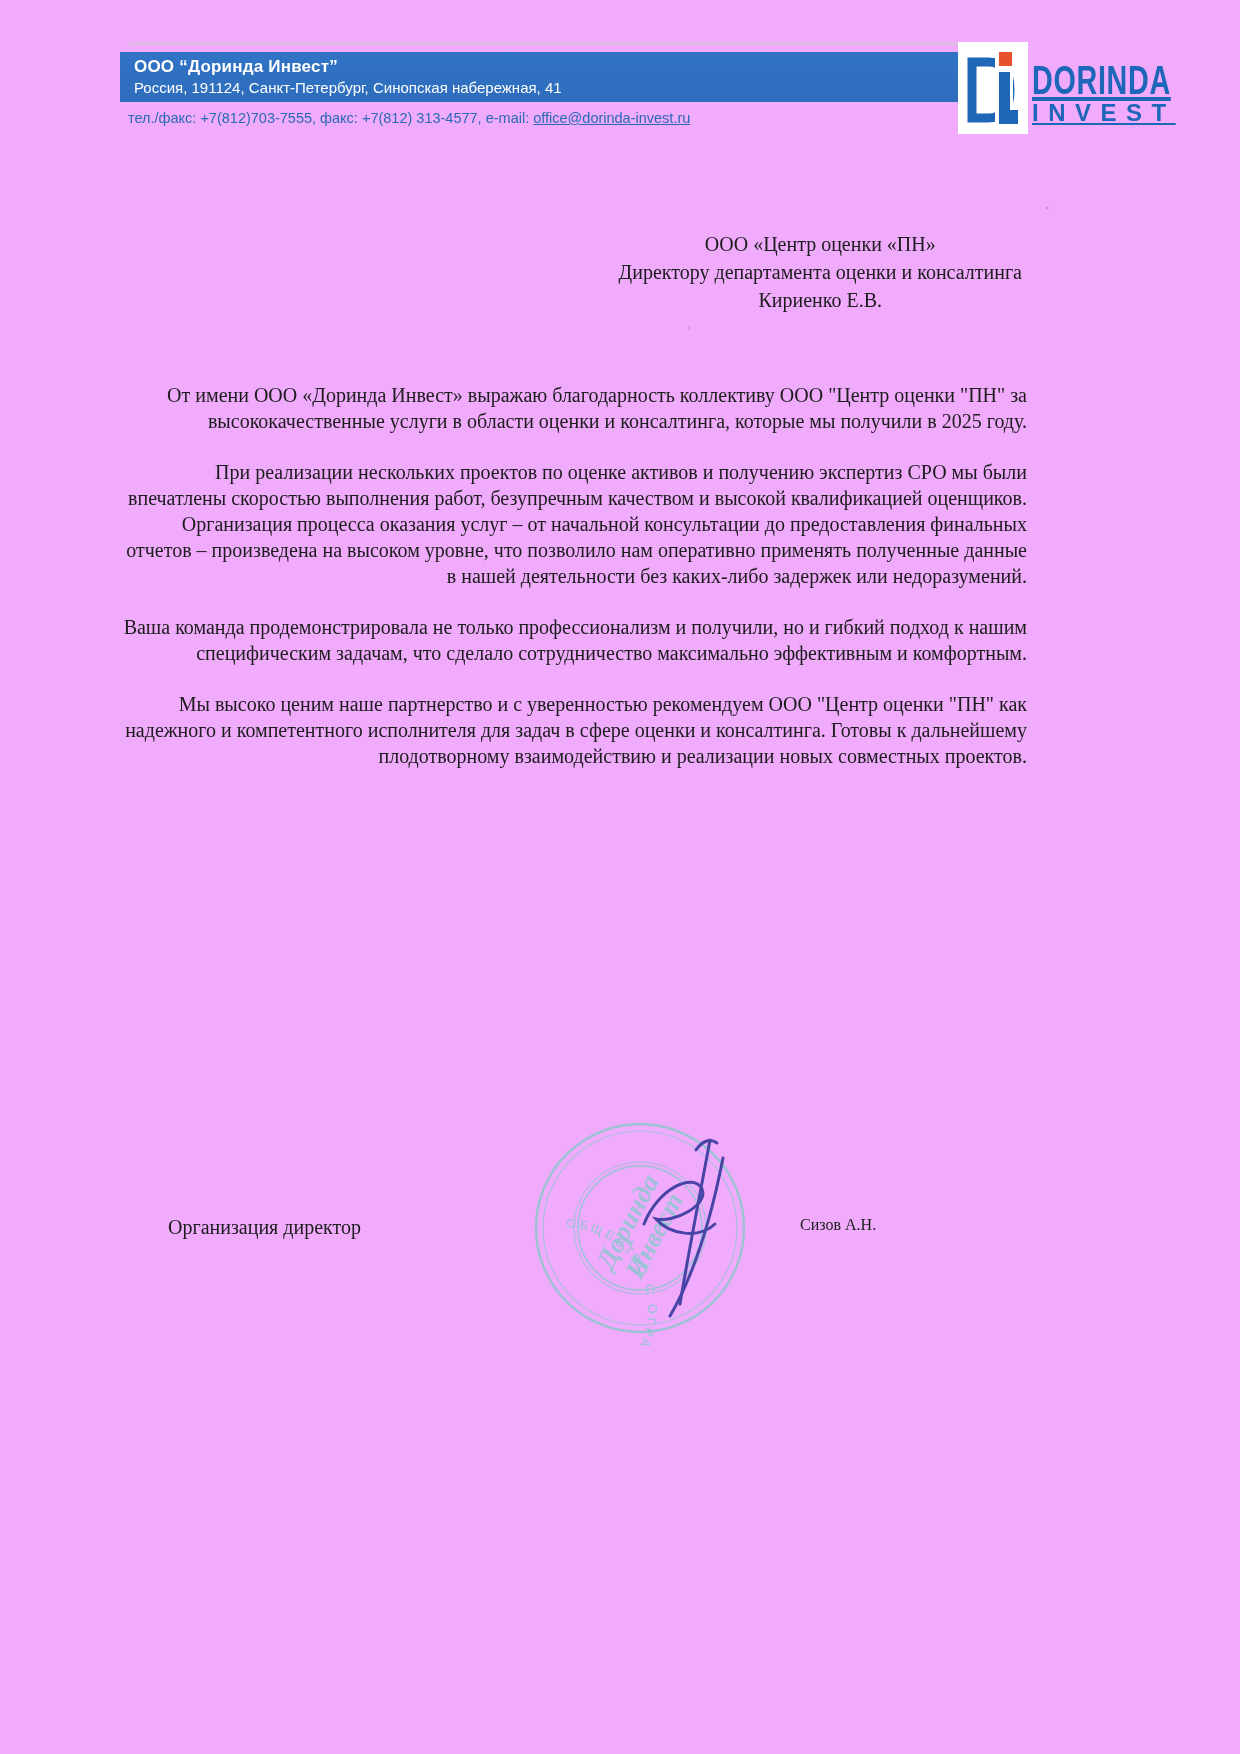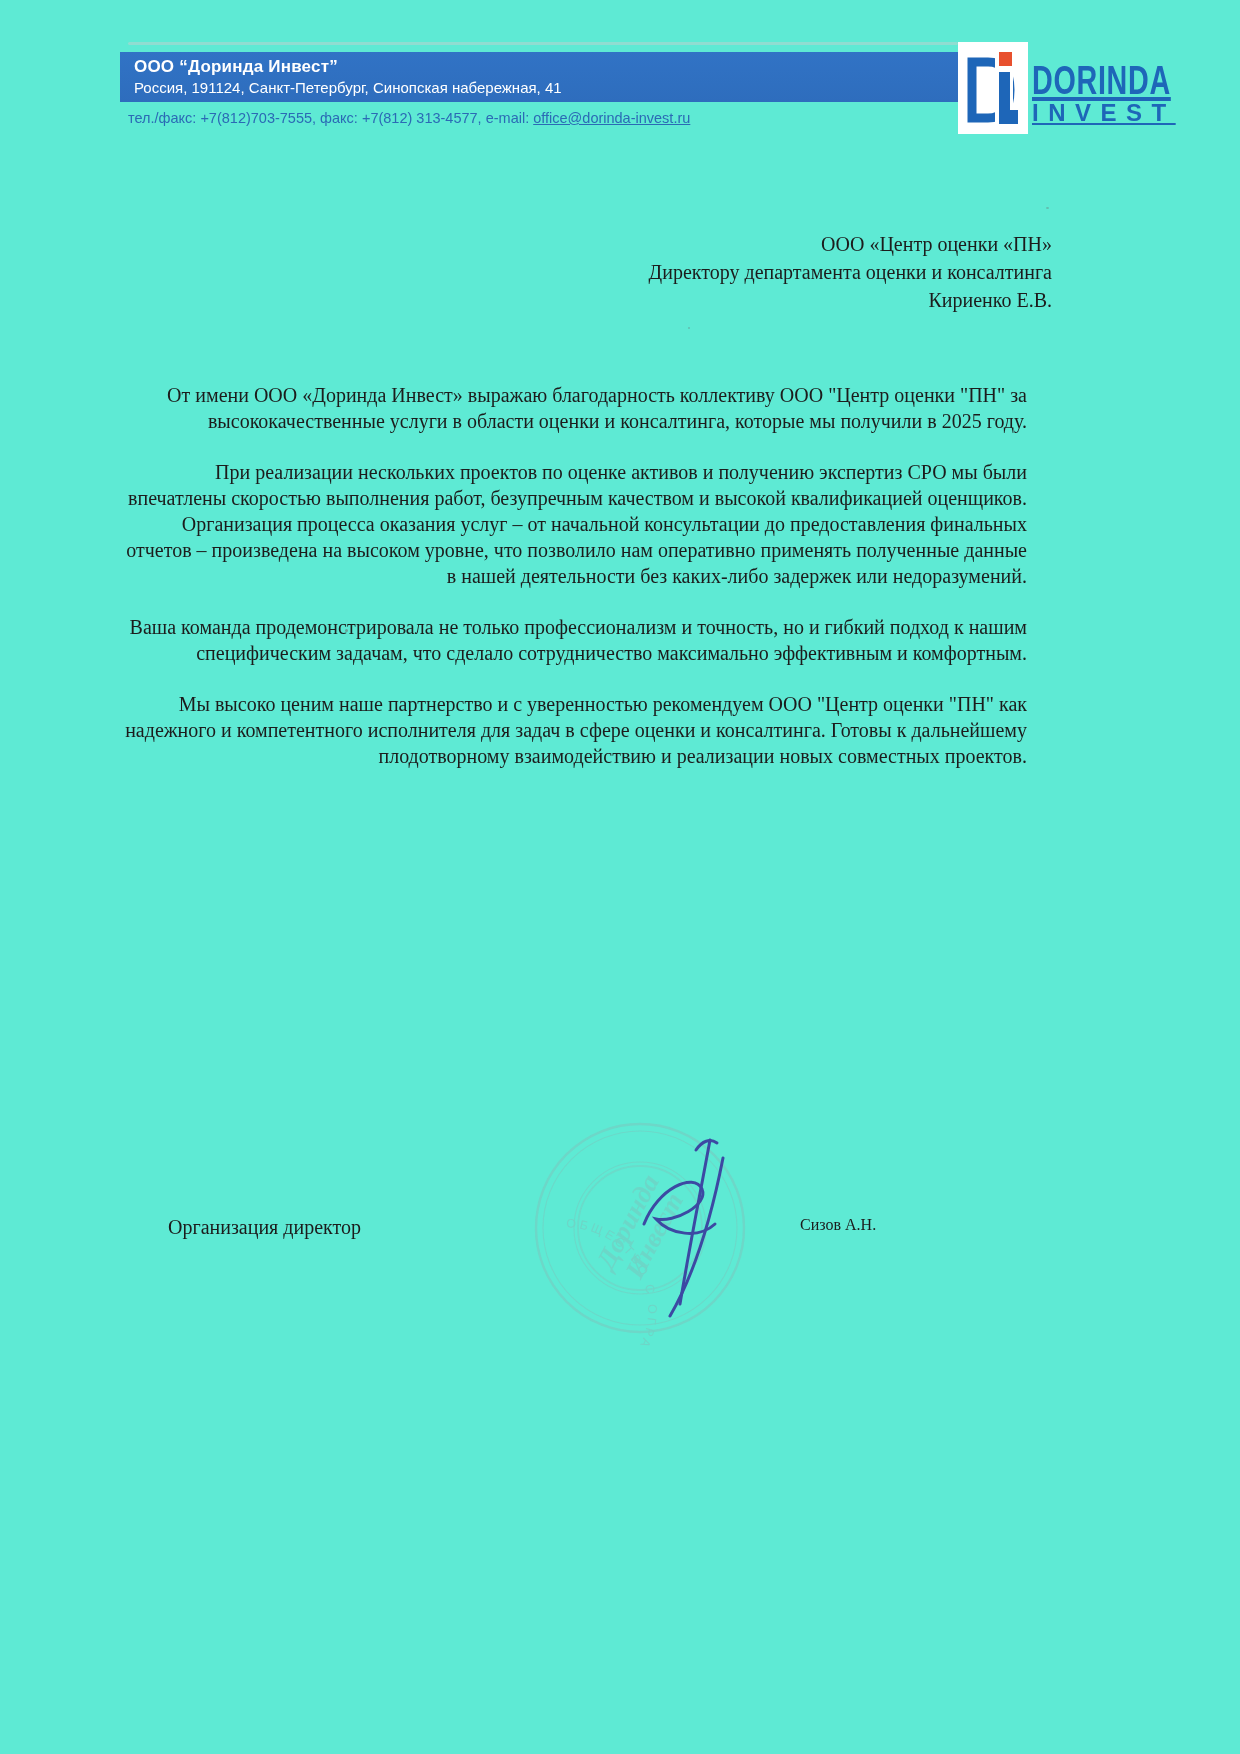--- a/index.html
+++ b/index.html
@@ -1,20 +1,20 @@
 <!DOCTYPE html>
 <html lang="ru"><head>
 <meta charset="utf-8">
 <style>
   html,body{margin:0;padding:0;background:#e9e9e9;}
   .page{
     position:relative;
     width:1240px;height:1754px;
     margin:0 auto;
-    background:#5eead4;
+    background:#f0abfc;
     overflow:hidden;
     font-family:"Liberation Serif", serif;
     color:#1c1c1c;
   }
   
   .scan-smudge{
     position:absolute;left:128px;top:42px;width:830px;height:3px;
     background:#cfcfcf;opacity:.45;border-radius:3px;
   }
   .banner{
@@ -41,22 +41,22 @@
   .logo-word{
     font-size:41px;font-weight:bold;line-height:40px;white-space:nowrap;
     transform:scaleX(0.70);transform-origin:left center;letter-spacing:1px;
   }
   .logo-sub{
     font-size:24px;font-weight:bold;letter-spacing:9.5px;line-height:22px;
     margin-top:2px;white-space:nowrap;
   }
   
   .recipient{
-    position:absolute;right:188px;top:230px;
-    text-align:right;font-size:20px;line-height:28px;
+    position:absolute;right:218px;top:230px;
+    text-align:center;font-size:20px;line-height:28px;
   }
   
   .letter-body{position:absolute;left:115px;top:382px;width:912px;}
   .letter-body p{margin:0 0 25px 0;font-size:20px;line-height:26px;text-align:right;}
   
   .sign-title{position:absolute;left:168px;top:1216px;font-size:20px;}
   .sign-name{position:absolute;left:800px;top:1216px;font-size:16px;}
   .stamp-wrap{position:absolute;left:520px;top:1108px;width:240px;height:240px;
     filter:blur(0.5px);opacity:.8;}
   .signature-wrap{position:absolute;left:598px;top:1126px;width:170px;height:210px;}
@@ -100,21 +100,21 @@
 
   <div class="recipient">
     <div>ООО «Центр оценки «ПН»</div>
     <div>Директору департамента оценки и консалтинга</div>
     <div>Кириенко Е.В.</div>
   </div>
 
   <div class="letter-body">
     <p>От имени ООО «Доринда Инвест» выражаю благодарность коллективу ООО "Центр оценки "ПН" за высококачественные услуги в области оценки и консалтинга, которые мы получили в 2025 году.</p>
     <p>При реализации нескольких проектов по оценке активов и получению экспертиз СРО мы были впечатлены скоростью выполнения работ, безупречным качеством и высокой квалификацией оценщиков. Организация процесса оказания услуг – от начальной консультации до предоставления финальных отчетов – произведена на высоком уровне, что позволило нам оперативно применять полученные данные в нашей деятельности без каких-либо задержек или недоразумений.</p>
-    <p>Ваша команда продемонстрировала не только профессионализм и точность, но и гибкий подход к нашим специфическим задачам, что сделало сотрудничество максимально эффективным и комфортным.</p>
+    <p>Ваша команда продемонстрировала не только профессионализм и получили, но и гибкий подход к нашим специфическим задачам, что сделало сотрудничество максимально эффективным и комфортным.</p>
     <p>Мы высоко ценим наше партнерство и с уверенностью рекомендуем ООО "Центр оценки "ПН" как надежного и компетентного исполнителя для задач в сфере оценки и консалтинга. Готовы к дальнейшему плодотворному взаимодействию и реализации новых совместных проектов.</p>
   </div>
 
   <div class="sign-title">Организация директор</div>
   <div class="sign-name">Сизов А.Н.</div>
 
   <div class="stamp-wrap">
     <svg width="240" height="240" viewBox="0 0 240 240">
       <circle cx="120" cy="120" r="104" fill="none" stroke="#74cec2" stroke-width="2.4" opacity="0.85"></circle>
       <circle cx="120" cy="120" r="97" fill="none" stroke="#74cec2" stroke-width="1.1" opacity="0.75"></circle>

